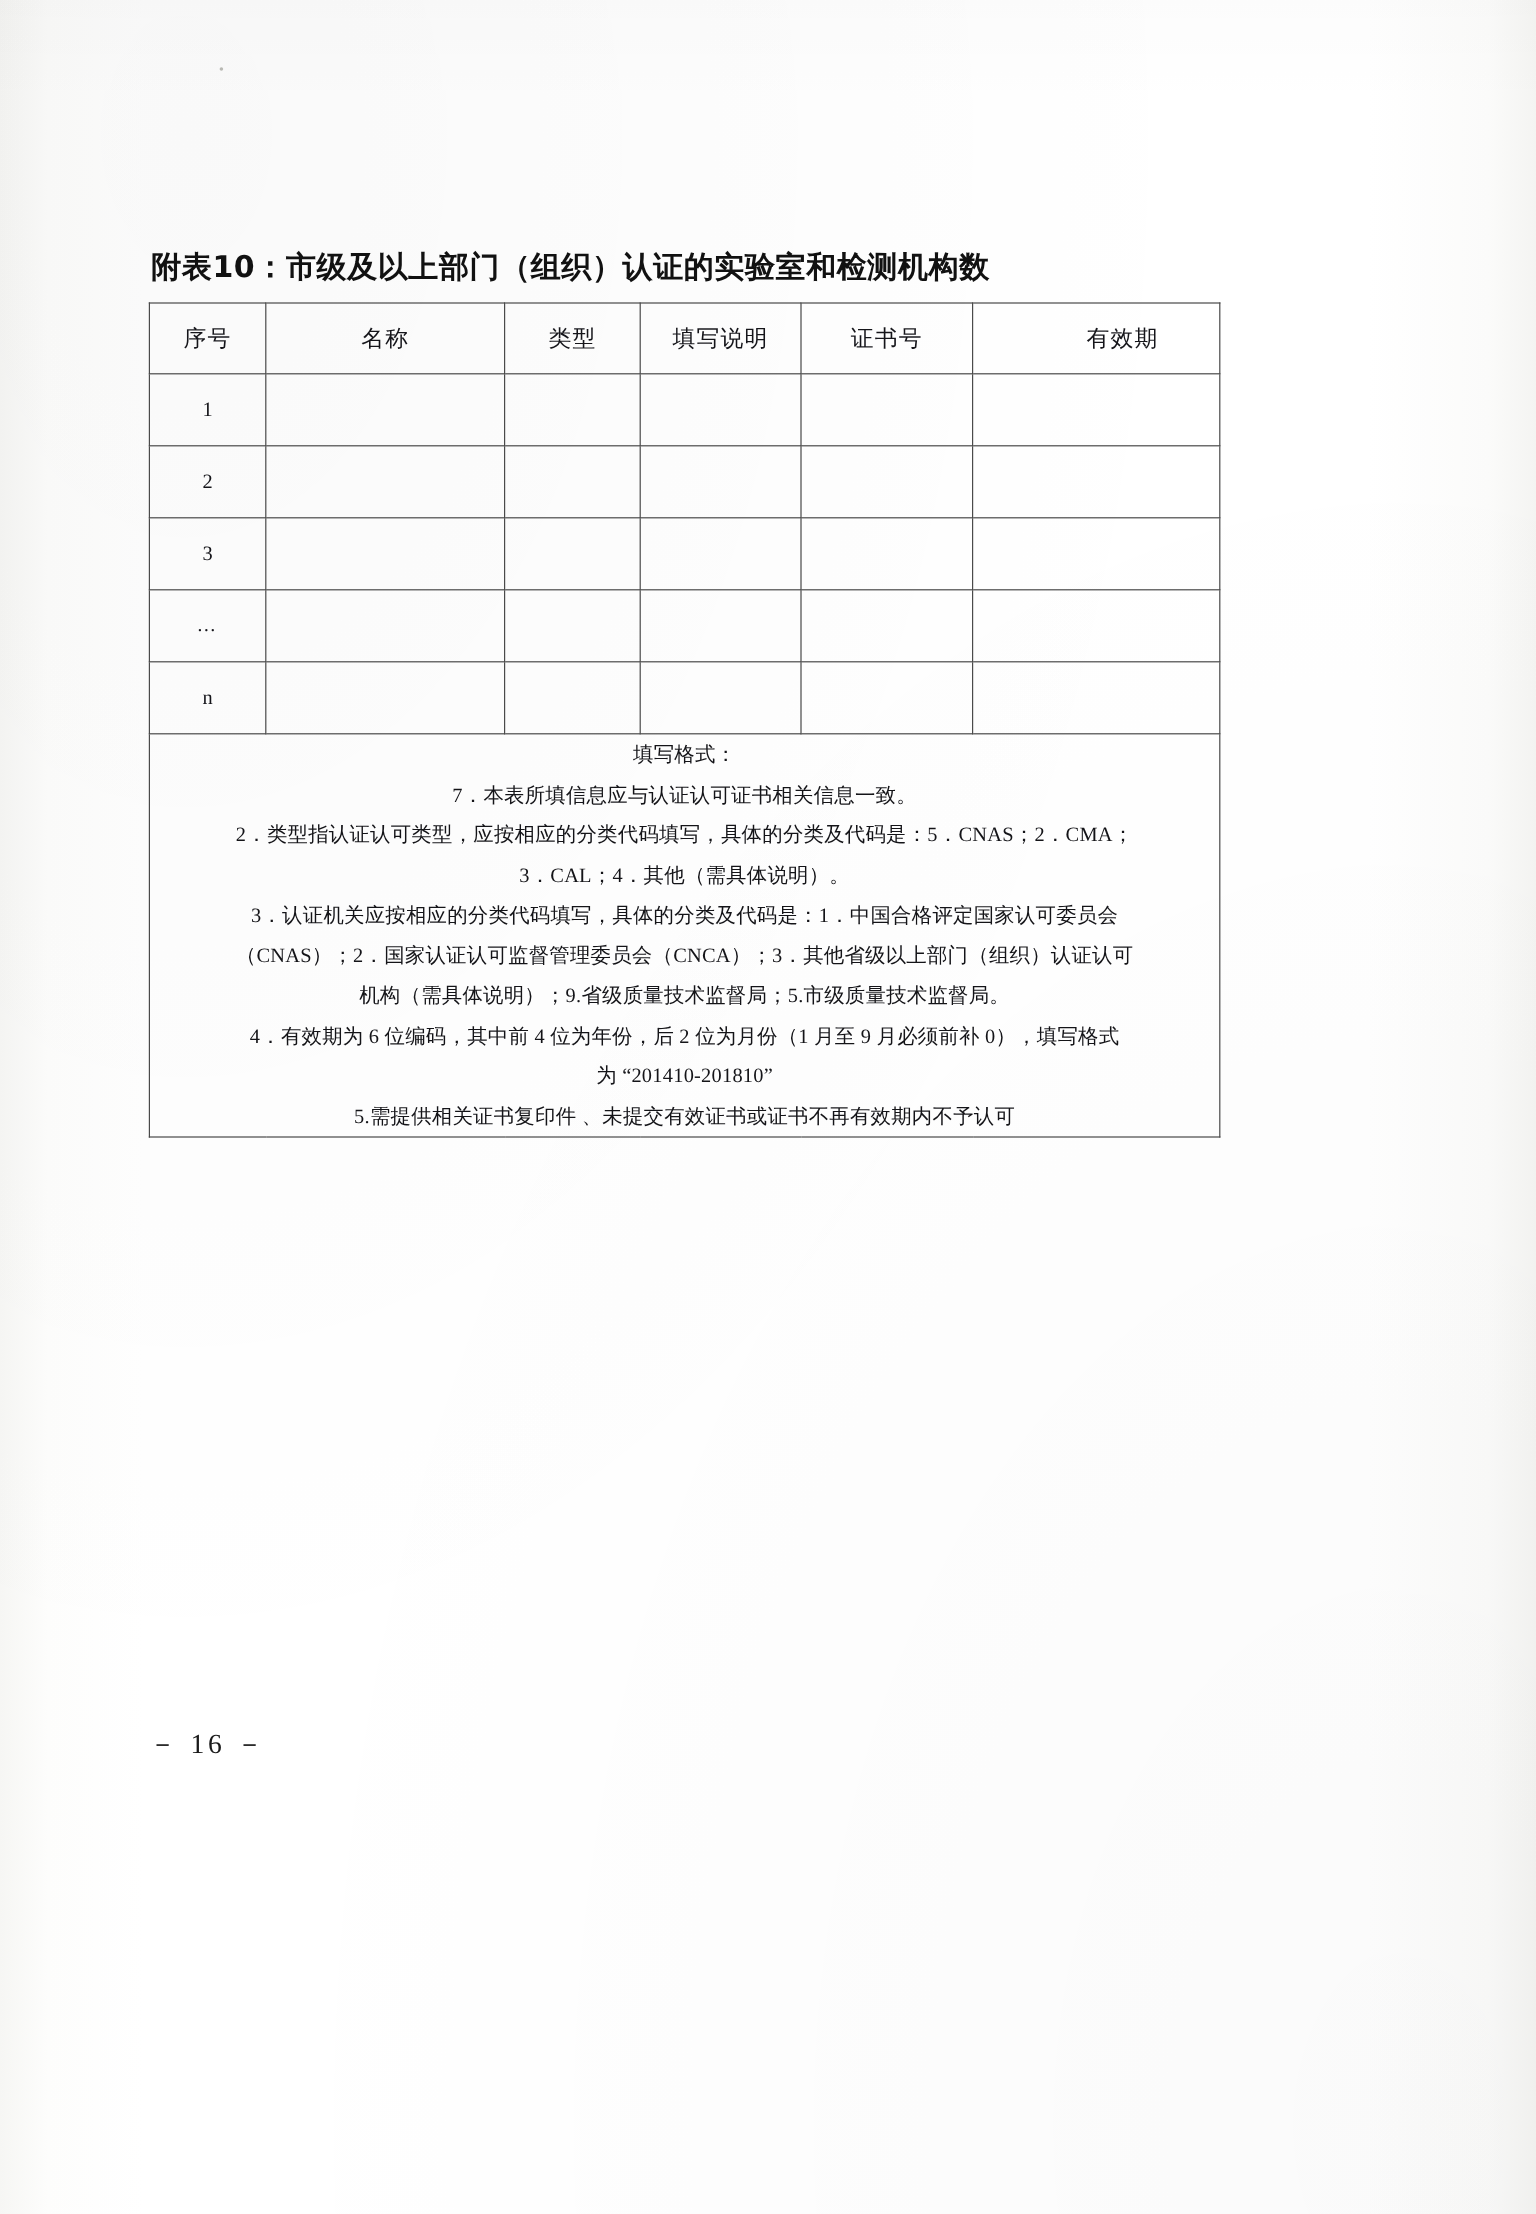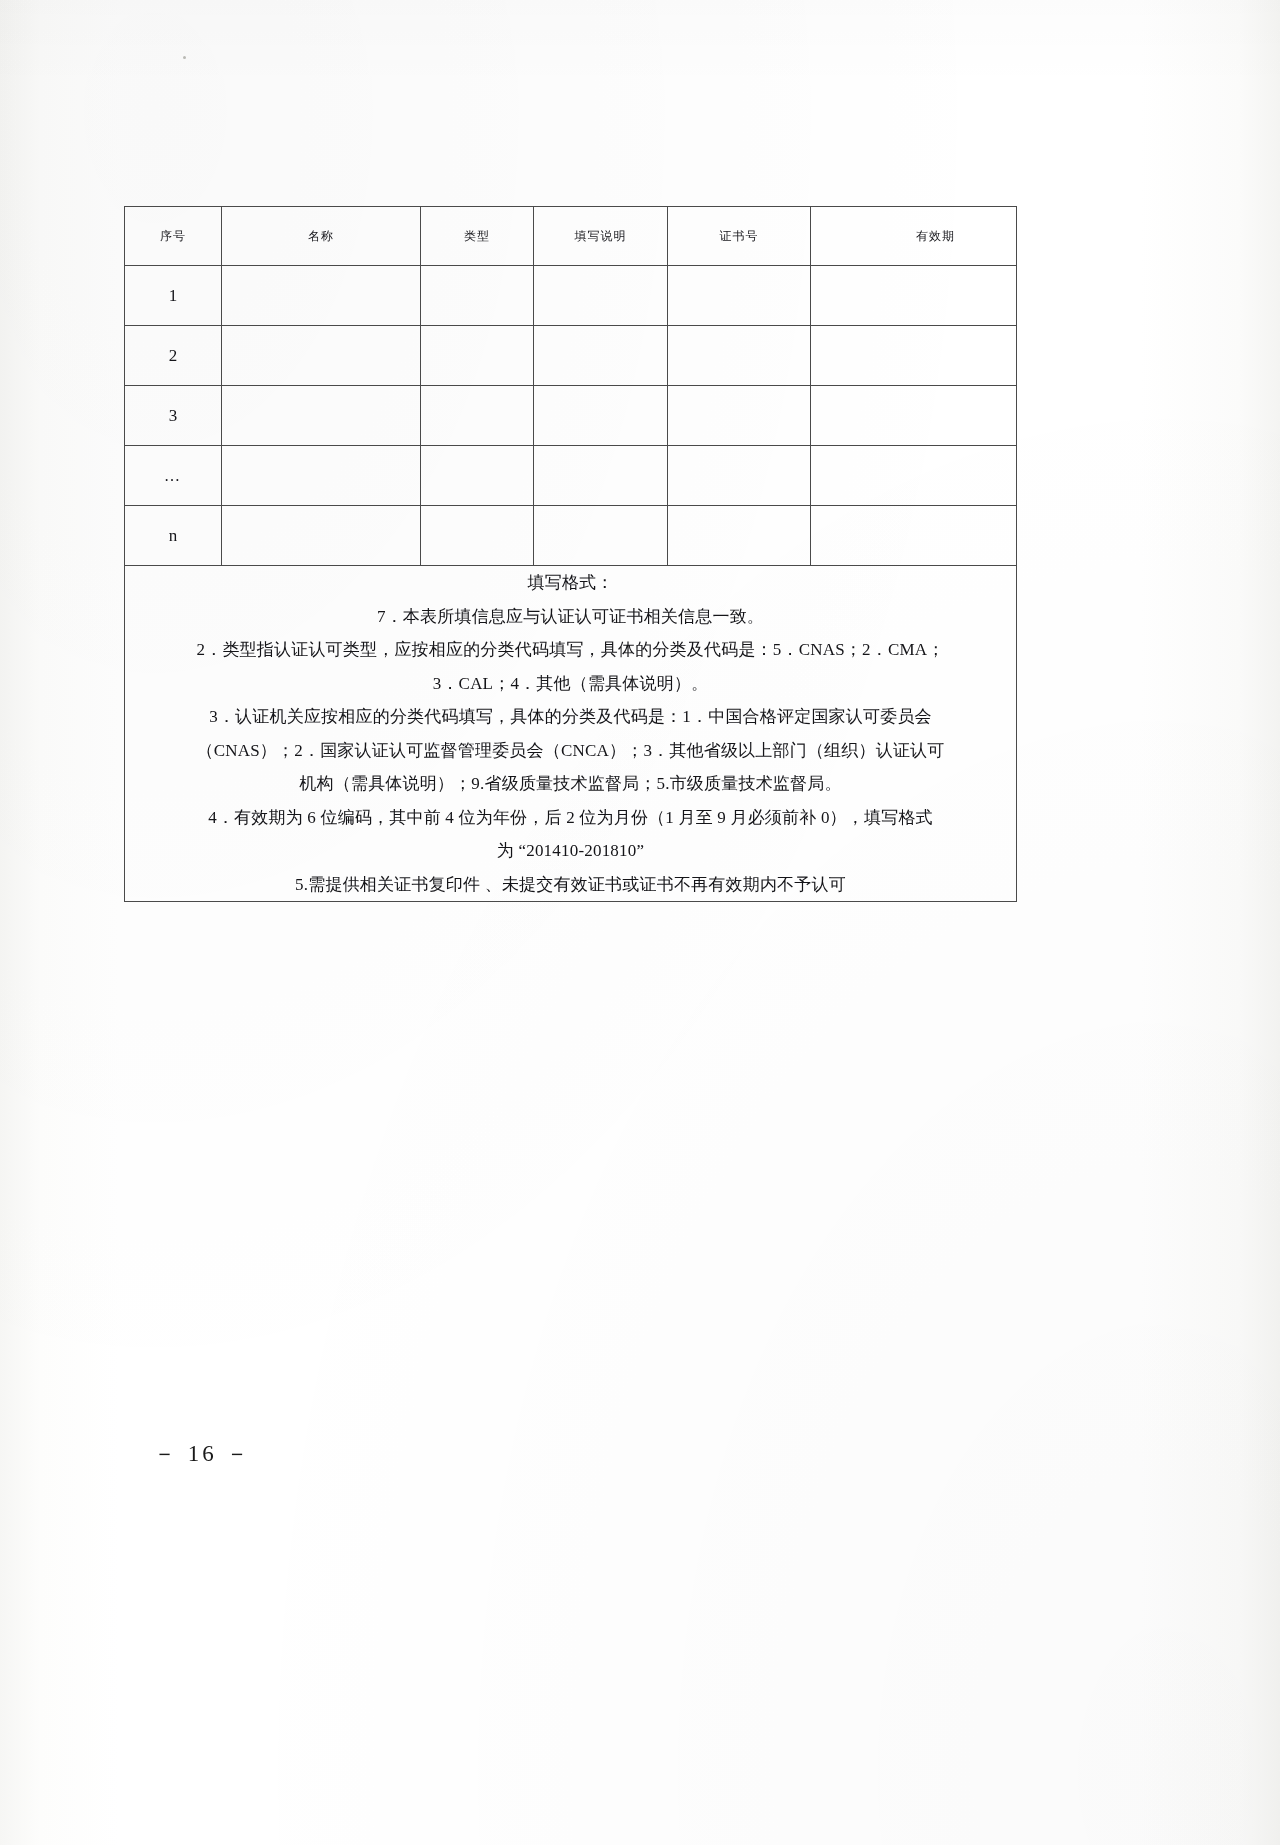--- a/index.html
+++ b/index.html
@@ -72,21 +72,21 @@
     padding: 0;
     font-weight: 400;
     font-size: 17px;
     color: #15151a;
     text-align: center;
     vertical-align: middle;
     font-family: "Liberation Serif", "DejaVu Serif", serif;
   }
   table.form-table thead th {
     height: 58px;
-    font-size: 12px;
+    font-size: 19px;
     letter-spacing: 1px;
   }
   table.form-table tbody td {
     height: 59px;
   }
   td.idx {
     font-size: 16px;
     letter-spacing: 0;
   }
   td.idx.dots {
@@ -108,37 +108,38 @@
   .notes-wrap .note-line {
     white-space: nowrap;
     letter-spacing: 0.2px;
   }
   .notes-wrap .note-head {
     letter-spacing: 0.2px;
   }
 
   #page-number {
     position: absolute;
-    left: 153px;
+    left: 124px;
     top: 1438px;
     font-size: 23px;
     letter-spacing: 3px;
     color: #1a1a1a;
     font-family: "Liberation Serif", "DejaVu Serif", serif;
   }
 </style>
 </head>
 <body>
 
 <div id="page">
   <div id="scan-noise"></div>
   <div class="speck" style="left:183px;top:56px;width:3px;height:3px;"></div>
 
   <div id="content">
 
+    <div id="doc-title">附表10：市级及以上部门（组织）认证的实验室和检测机构数</div>
 
     <table class="form-table">
       <thead>
         <tr>
           <th style="width:96px;">序号</th>
           <th style="width:198px;">名称</th>
           <th style="width:112px;">类型</th>
           <th style="width:133px;">填写说明</th>
           <th style="width:142px;">证书号</th>
           <th style="width:161px;padding-left:44px;">有效期</th>

